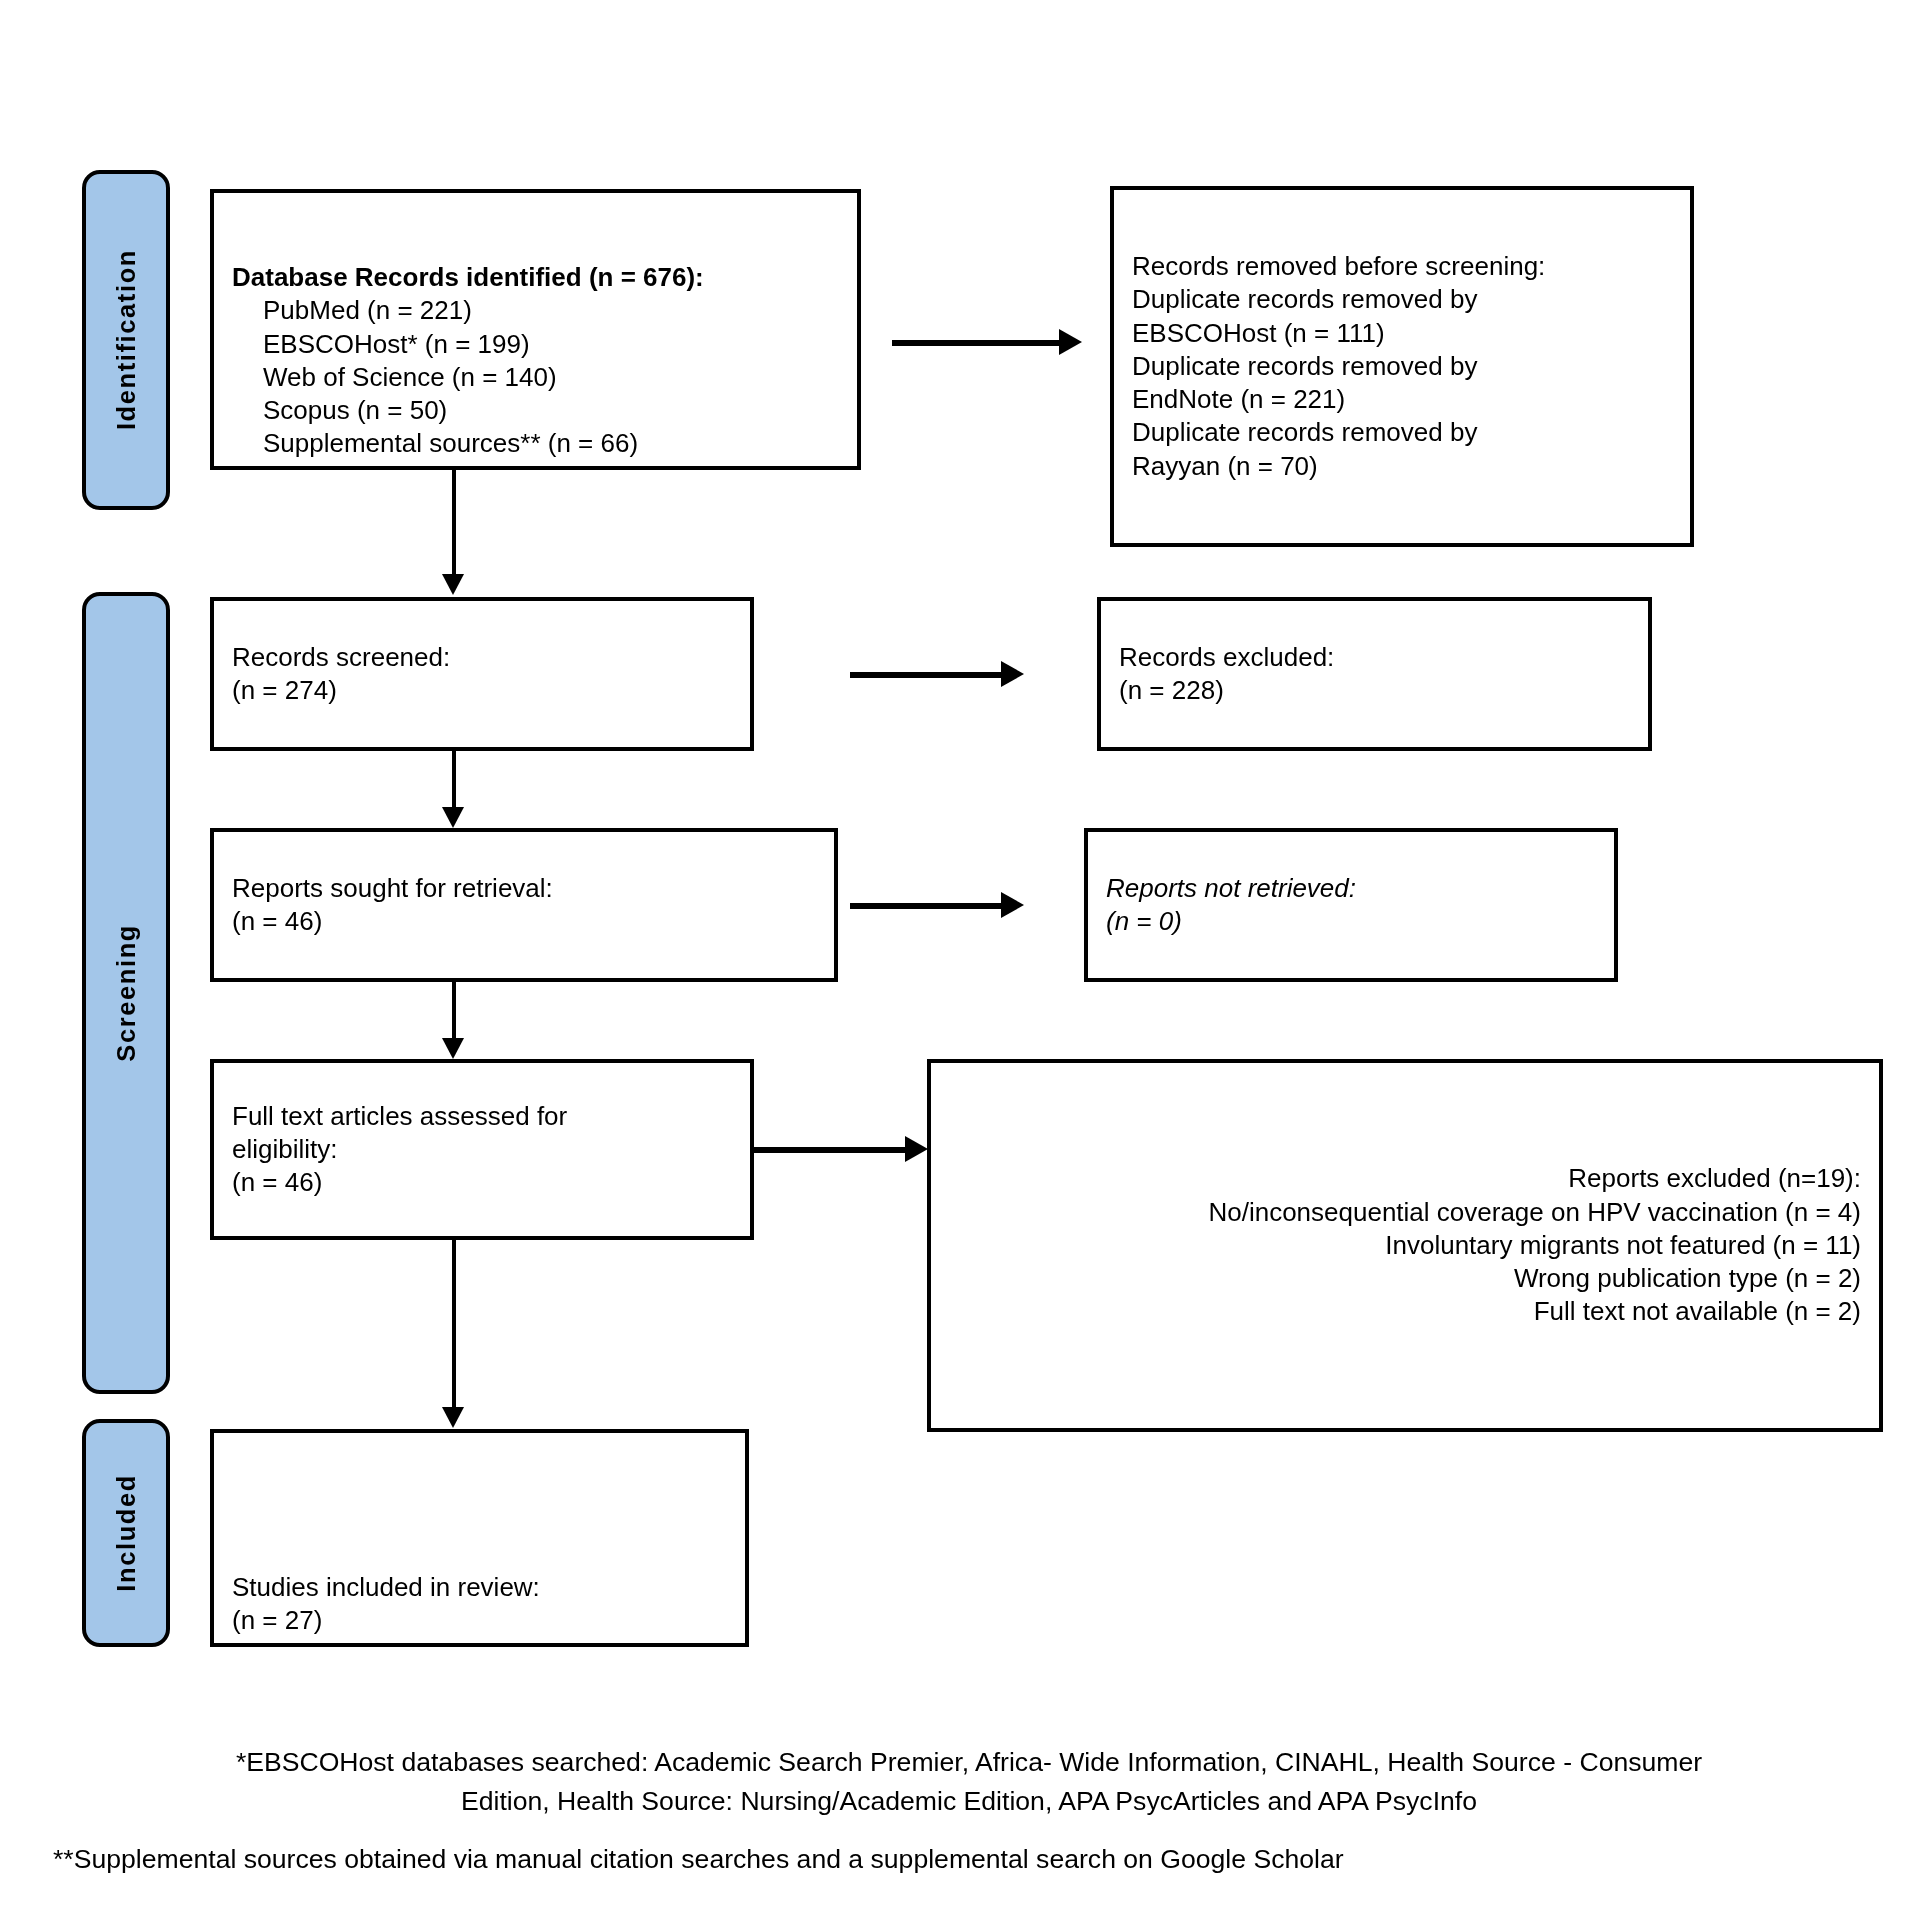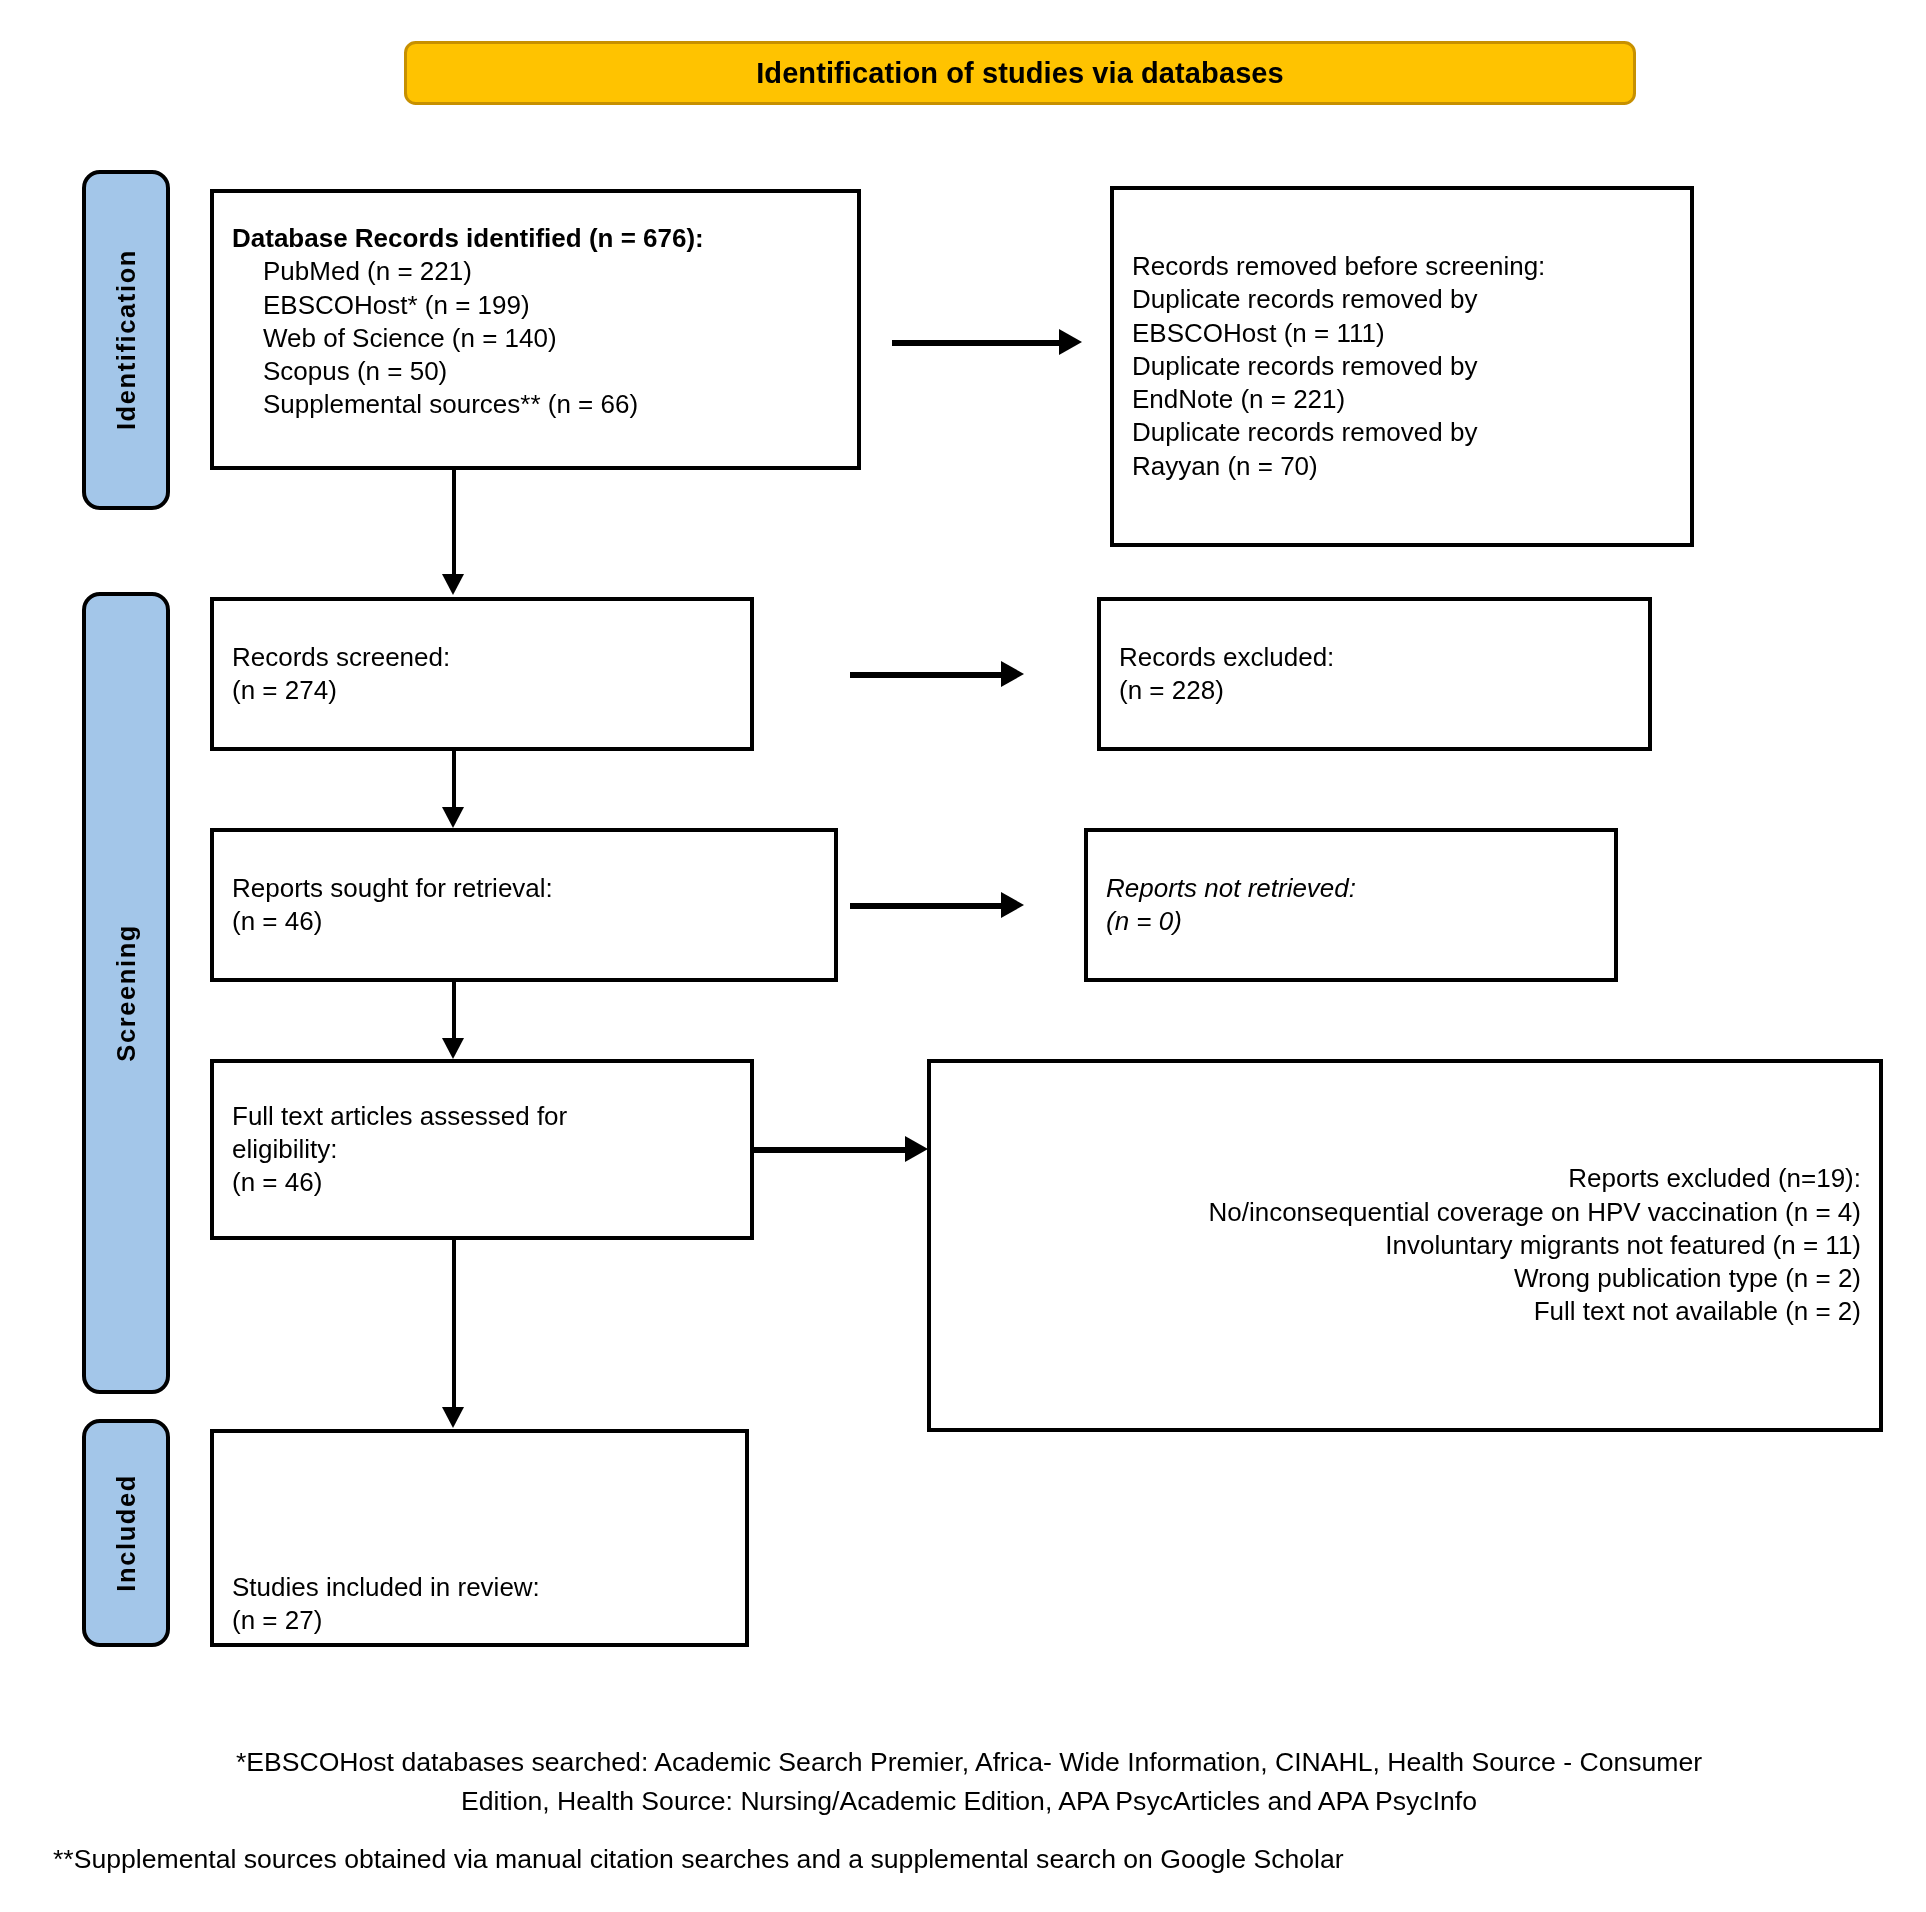--- a/index.html
+++ b/index.html
@@ -72,21 +72,21 @@
   }
   .box .line {
     font-size: 26px;
     line-height: 1.28;
     white-space: nowrap;
   }
   .box .line.bold { font-weight: bold; }
   .box .line.indent { padding-left: 31px; }
   .box .line.indent2 { padding-left: 46px; }
   .box.top-aligned {
-    justify-content: flex-start;
+    justify-content: flex-end;
     padding-top: 29px;
   }
 
   
   .vline {
     position: absolute;
     background: #000000;
     width: 3.7px;
   }
   .hline {
@@ -116,23 +116,20 @@
     line-height: 1.45;
     color: #000000;
     white-space: pre-wrap;
   }
 </style>
 </head>
 <body>
 
 <div id="page">
 
-  <div class="banner" style="left:404px; top:41px; width:1232px; height:64px;">
-    <span class="banner-title">Identification of studies via databases</span>
-  </div>
 
   <div class="stage" style="left:82px; top:170px; width:88px; height:340px;">
     <span class="stage-label">Identification</span>
   </div>
 
   <div class="stage" style="left:82px; top:592px; width:88px; height:802px;">
     <span class="stage-label">Screening</span>
   </div>
 
   <div class="stage" style="left:82px; top:1419px; width:88px; height:228px;">

